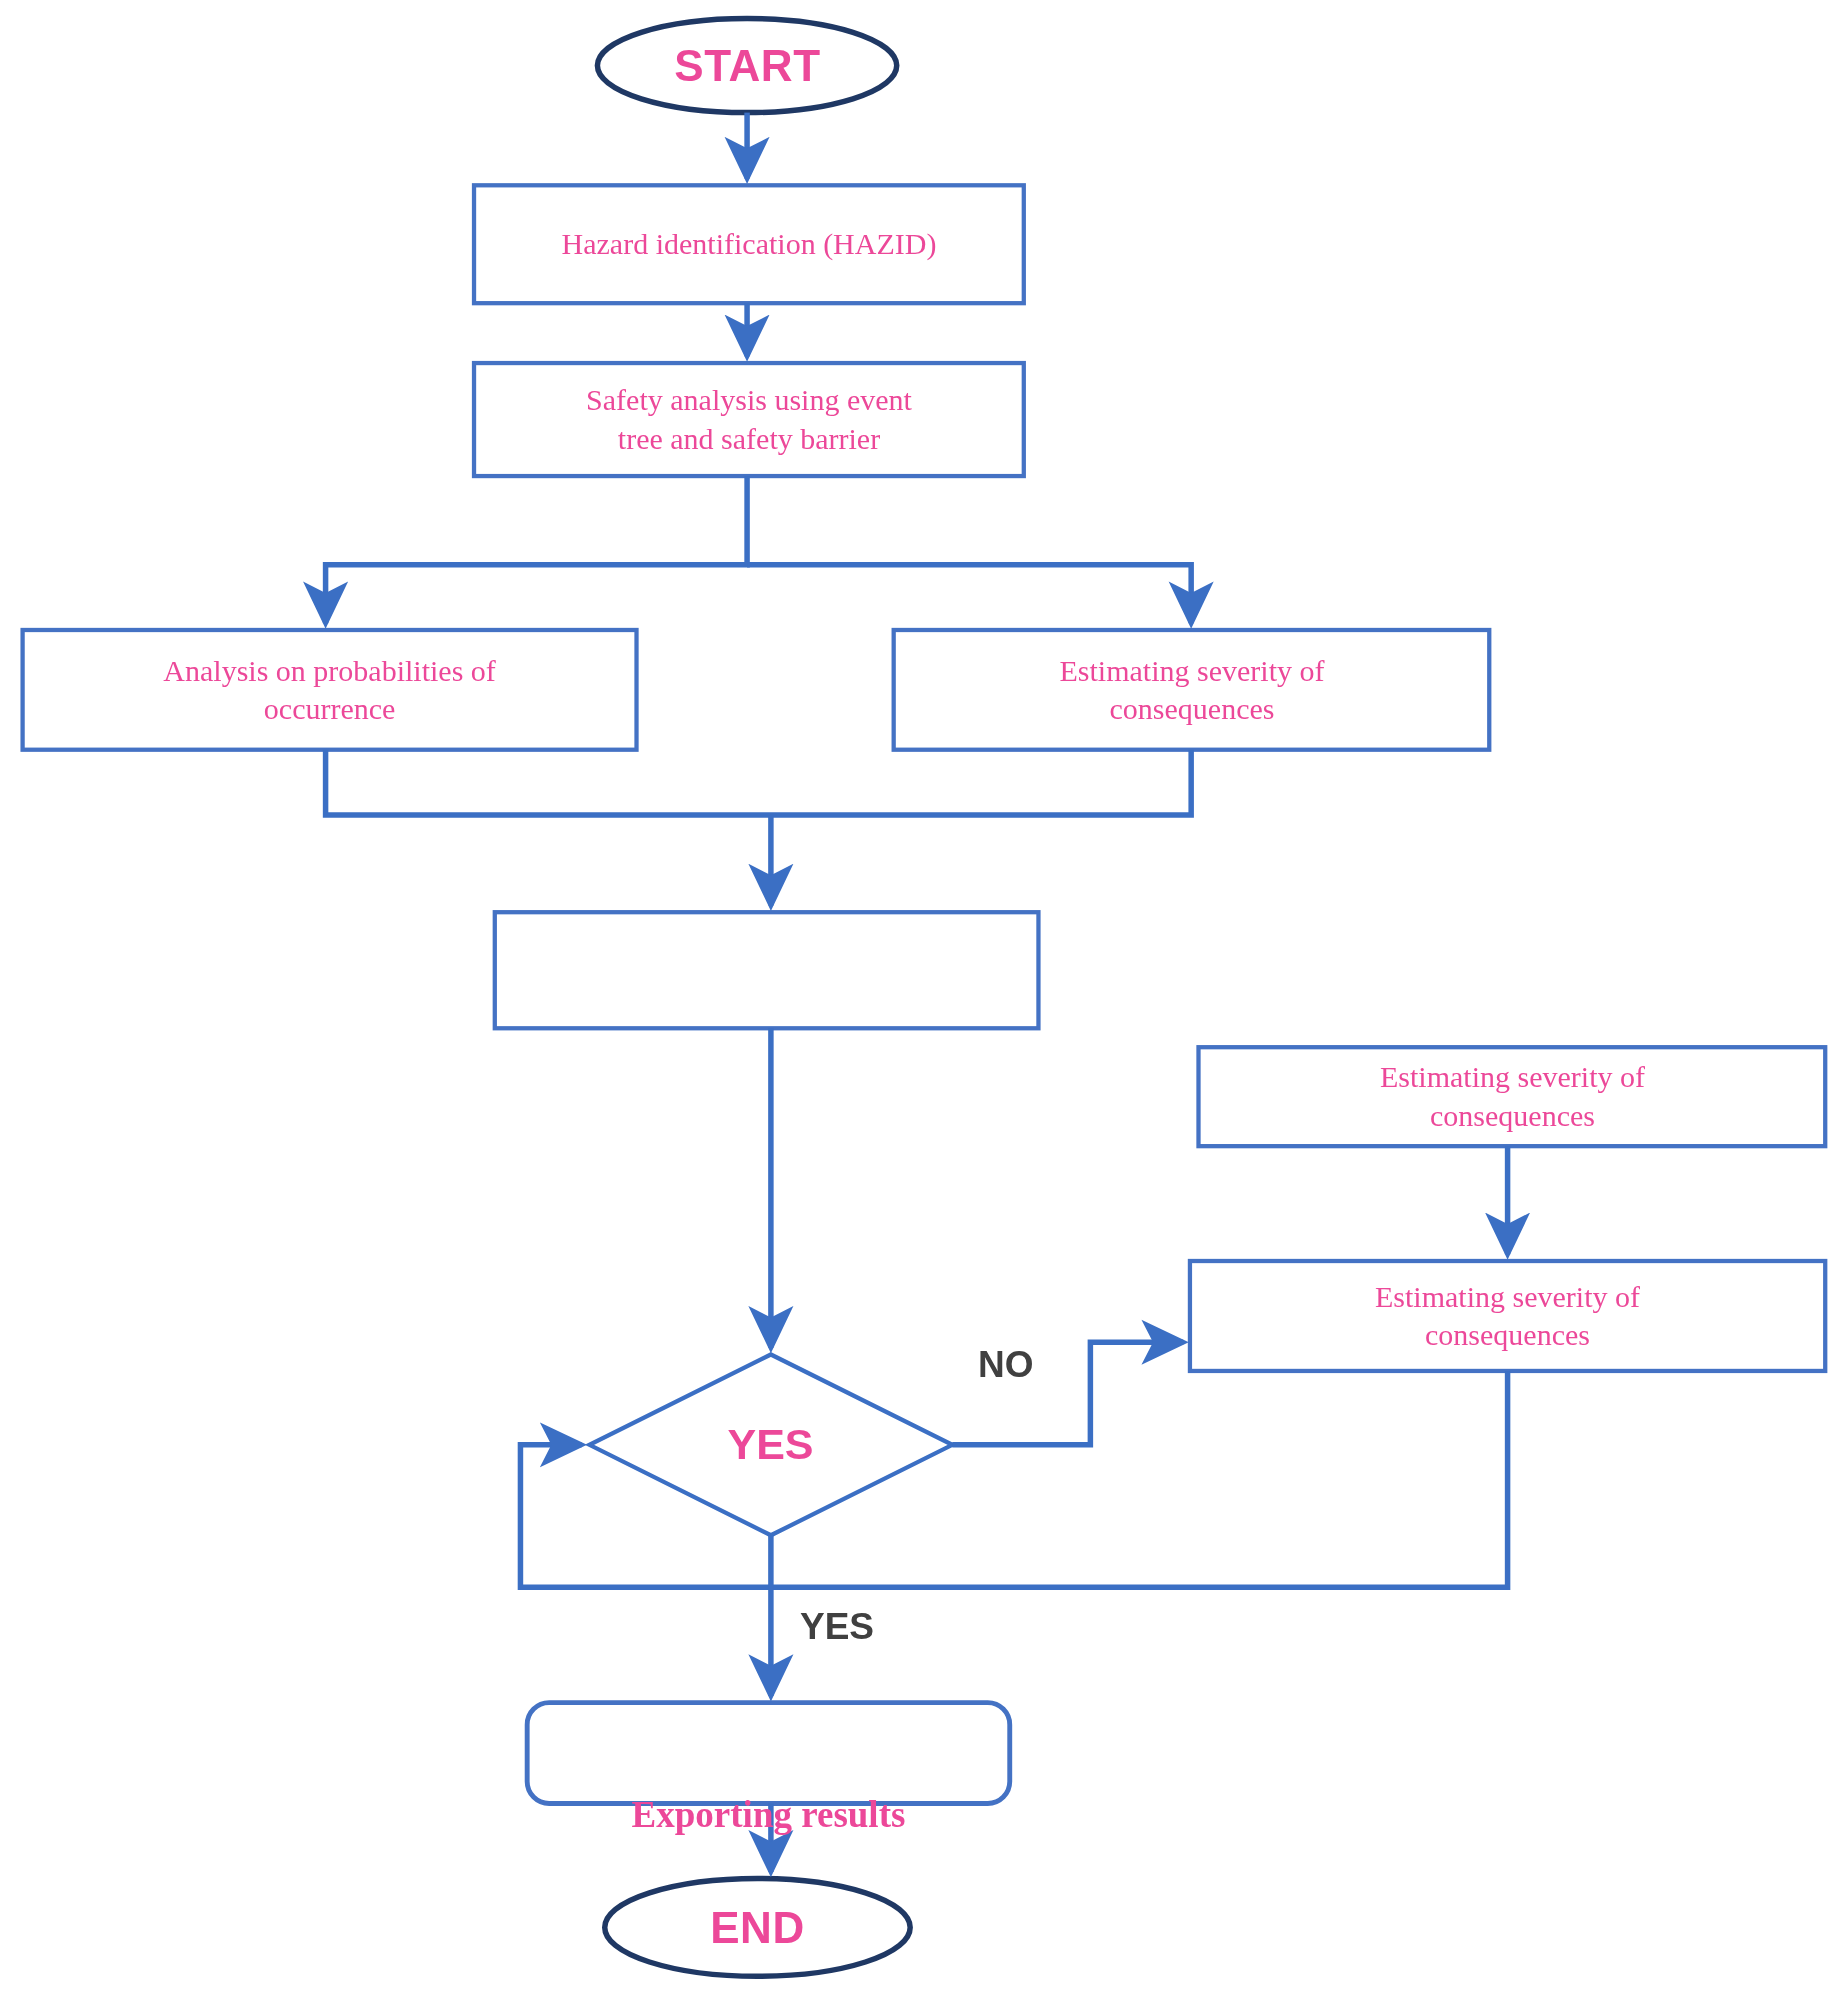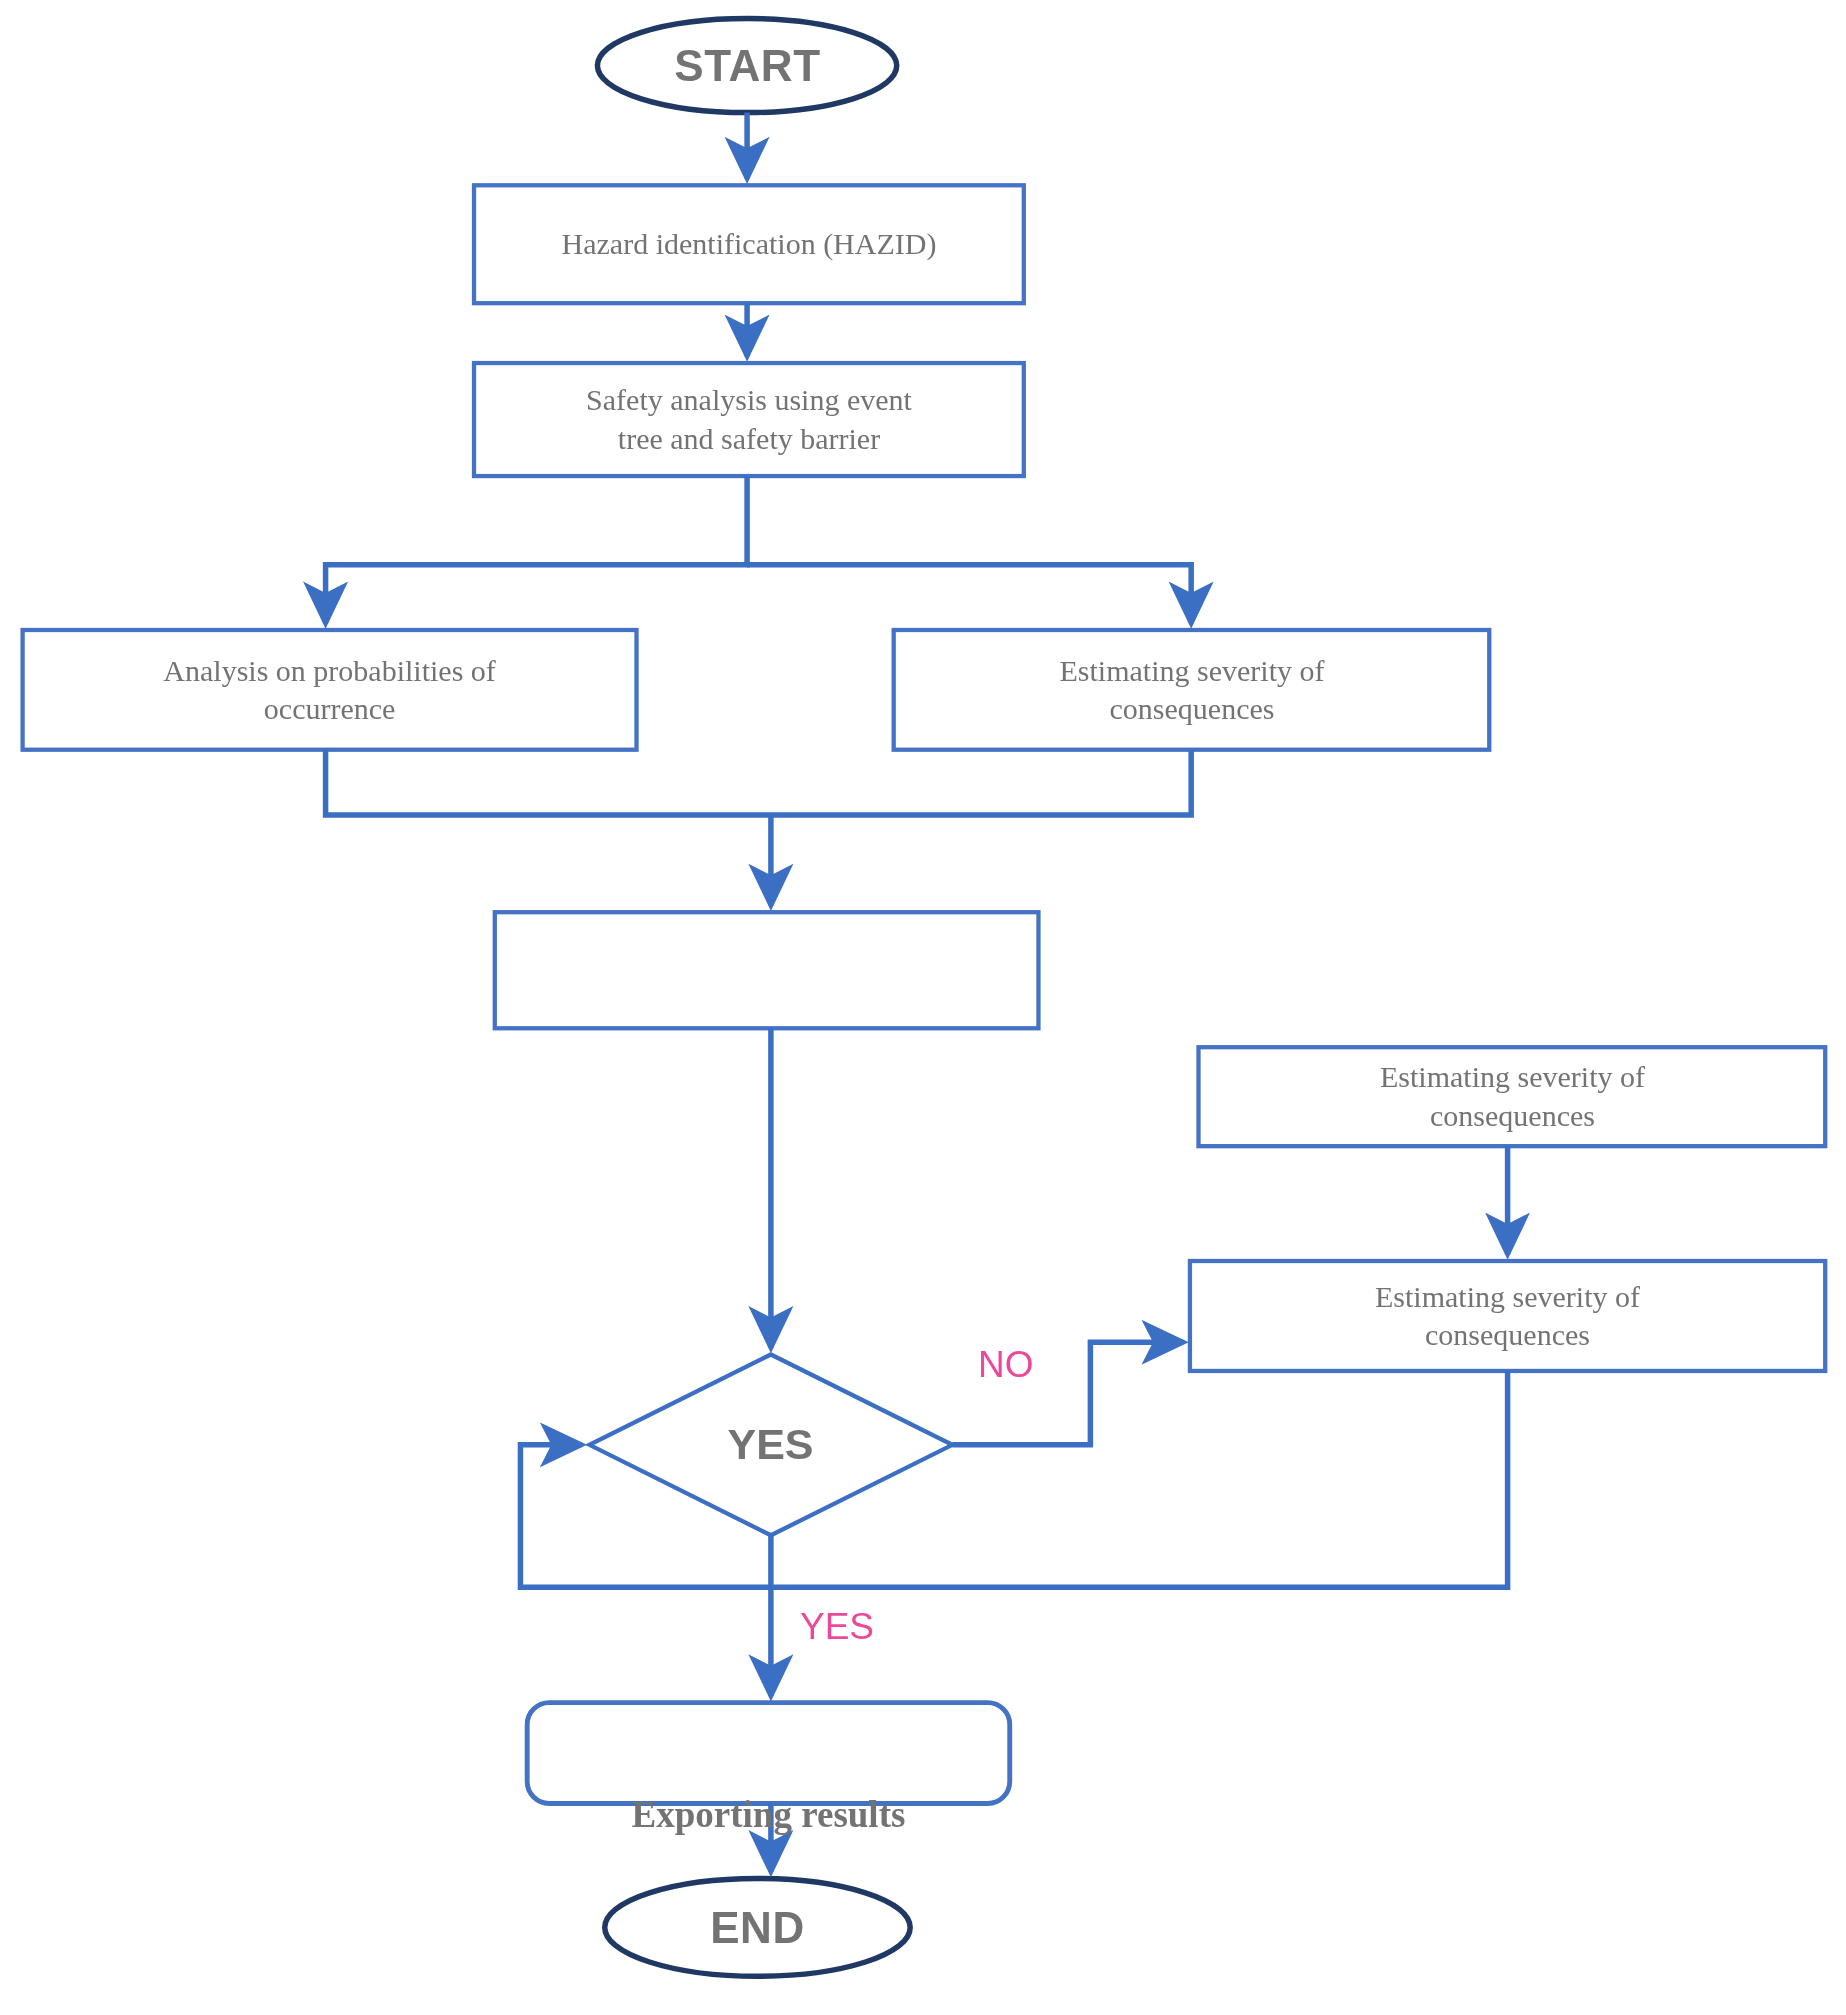--- a/index.html
+++ b/index.html
@@ -21,21 +21,21 @@
     top: 0;
     width: 1846px;
     height: 2015px;
   }
   .node-label {
     position: absolute;
     display: flex;
     align-items: center;
     justify-content: center;
     text-align: center;
-    color: #737373;
+    color: #ec4899;
     line-height: 1.28;
     font-family: "Liberation Serif", "DejaVu Serif", serif;
     pointer-events: none;
     white-space: pre-line;
   }
   .terminal-label {
     font-family: "Liberation Sans", "DejaVu Sans", sans-serif;
     font-weight: bold;
     font-size: 44px;
     letter-spacing: 0.6px;
@@ -48,23 +48,23 @@
     font-weight: bold;
   }
   .decision-label {
     font-family: "Liberation Sans", "DejaVu Sans", sans-serif;
     font-weight: bold;
     font-size: 43px;
   }
   .edge-label {
     position: absolute;
     font-family: "Liberation Sans", "DejaVu Sans", sans-serif;
-    font-weight: normal;
+    font-weight: bold;
     font-size: 37px;
-    color: #ec4899;
+    color: #404040;
     white-space: nowrap;
   }
 </style>
 </head>
 <body>
 
 <div id="canvas">
 
   <svg id="flow-svg" viewBox="0 0 3022 3298" xmlns="http://www.w3.org/2000/svg">
     <defs>

